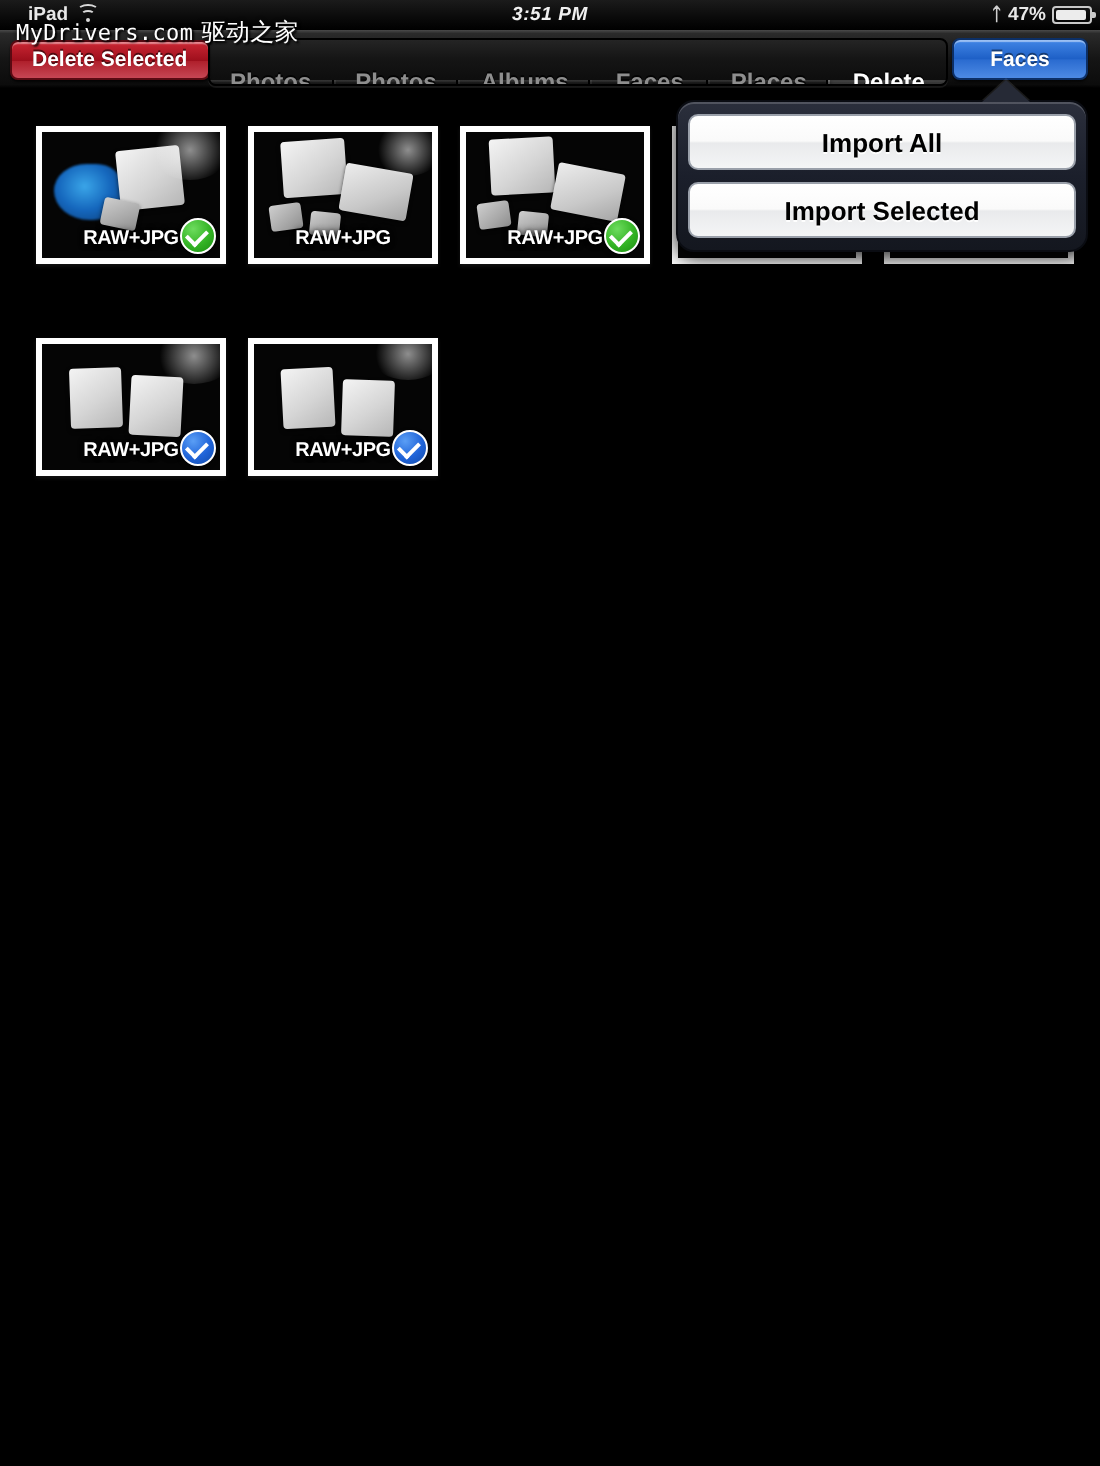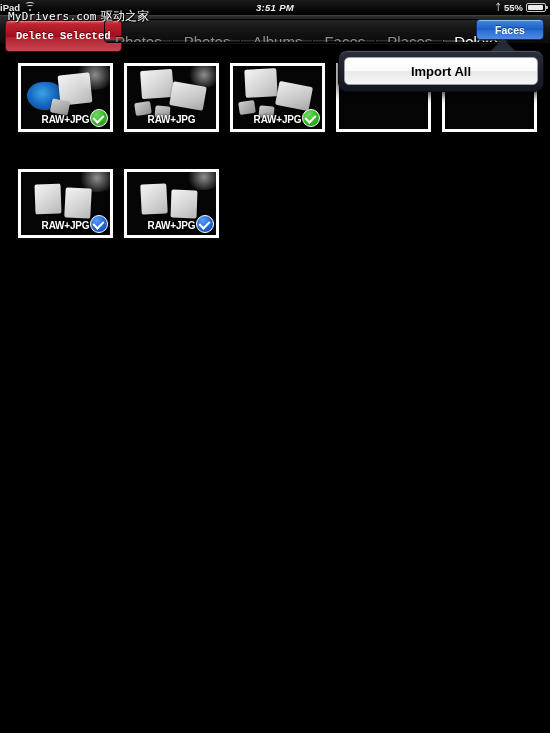--- a/index.html
+++ b/index.html
@@ -26,21 +26,21 @@
     display: flex;
     align-items: center;
     font-size: 9.5px;
     font-weight: bold;
     color: #e8e8e8;
     z-index: 30;
   }
   .status-left {
     display: flex;
     gap: 4px;
-    padding-left: 0;
+    padding-left: 14px;
     flex: 0 0 auto;
   }
   .status-center {
     position: absolute;
     left: 0; right: 0;
     text-align: center;
     font-size: 9.5px;
     font-weight: bold;
     letter-spacing: 0.3px;
     color: #f0f0f0;
@@ -137,55 +137,54 @@
     height: 30px;
     background: linear-gradient(180deg, #4a4a4a 0%, #2a2a2a 6%, #151515 50%, #0c0c0c 94%, #000 100%);
     border-bottom: 1px solid #000;
     box-sizing: border-box;
     z-index: 20;
   }
 
   .delete-button {
     position: absolute;
     left: 5px; top: 5px;
-    height: 32px;
+    height: 20px;
     padding: 0 10px;
     display: flex;
     align-items: center;
     border-radius: 4px;
     border: 1px solid #5a0a12;
     background: linear-gradient(180deg, #e0606c 0%, #c2222f 10%, #9e0f1c 52%, #b0202c 54%, #c74654 100%);
     color: #fff;
     font-size: 10.5px;
     font-weight: bold;
     text-shadow: 0 -1px 0 rgba(0,0,0,0.55);
     box-shadow: inset 0 1px 0 rgba(255,255,255,0.28), 0 1px 1px rgba(0,0,0,0.7);
     box-sizing: border-box;
     white-space: nowrap;
-    font-family: Liberation Mono, monospace;
   }
 
   .segmented {
     position: absolute;
     left: 104px; top: 4px;
     height: 22px;
     display: flex;
     border: 1px solid #000;
     border-radius: 4px;
     overflow: hidden;
     box-shadow: 0 1px 0 rgba(255,255,255,0.08);
   }
   .seg-item {
     min-width: 59px;
     padding: 0 10px;
     display: flex;
     align-items: center;
     justify-content: center;
-    font-size: 15px;
-    font-weight: normal;
+    font-size: 12px;
+    font-weight: bold;
     color: #8e8e8e;
     background: linear-gradient(180deg, #373737 0%, #262626 48%, #1d1d1d 52%, #151515 100%);
     border-right: 1px solid #000;
     border-left: 1px solid rgba(255,255,255,0.07);
     text-shadow: 0 -1px 0 rgba(0,0,0,0.8);
     box-sizing: border-box;
     white-space: nowrap;
     margin-top: 20px;
   }
   .seg-item:first-child { border-left: none; }
@@ -364,21 +363,21 @@
     <span>iPad</span>
     <span class="wifi-icon">
       <i class="a"></i>
         <i class="b"></i>
         <span class="wifi-dot"></span>
     </span>
   </div>
   <div class="status-center">3:51 PM</div>
   <div class="status-right">
     <span class="bt-icon">ᛏ</span>
-    <span>55%</span>
+    <span>47%</span>
     <span class="battery">
         <i></i>
       </span>
   </div>
 </div>
 
 <div class="watermark">
   <span>MyDrivers.com</span><span class="cn">驱动之家</span>
 </div>
 
@@ -475,13 +474,14 @@
     <div class="seg-item">Places</div>
     <div class="seg-item active">Delete</div>
   </div>
 
   <div class="import-button">Faces</div>
 </div>
 
 <div class="popover">
   <div class="popover-arrow"></div>
   <div class="popover-item">Import All</div>
+  <div class="popover-item">Import Selected</div>
 </div>
 
 </body></html>

